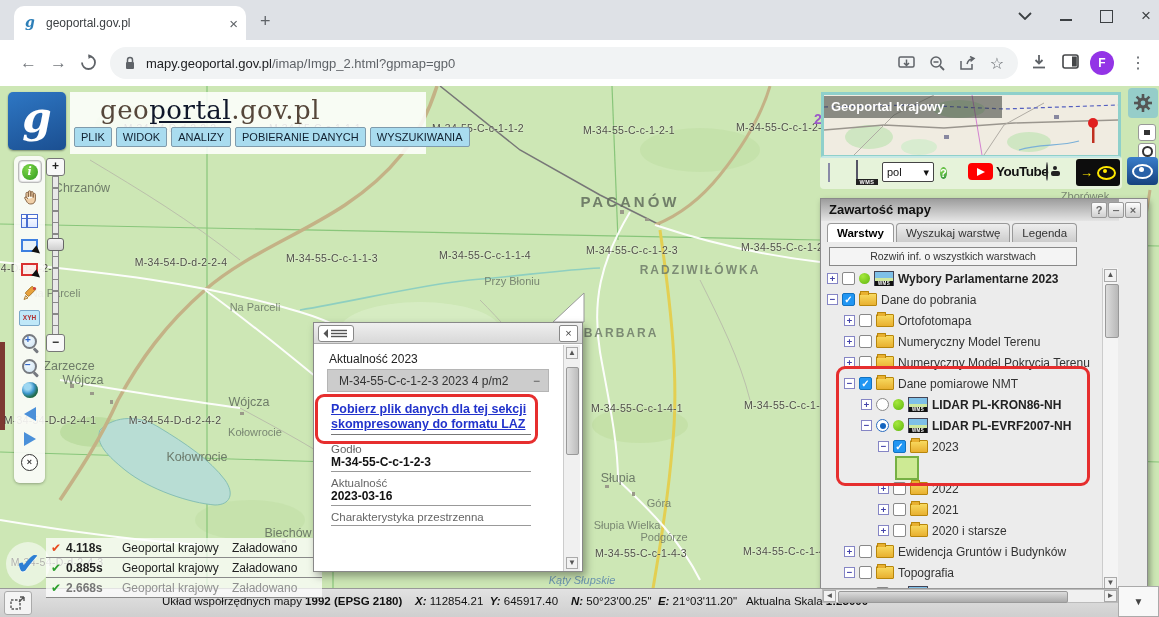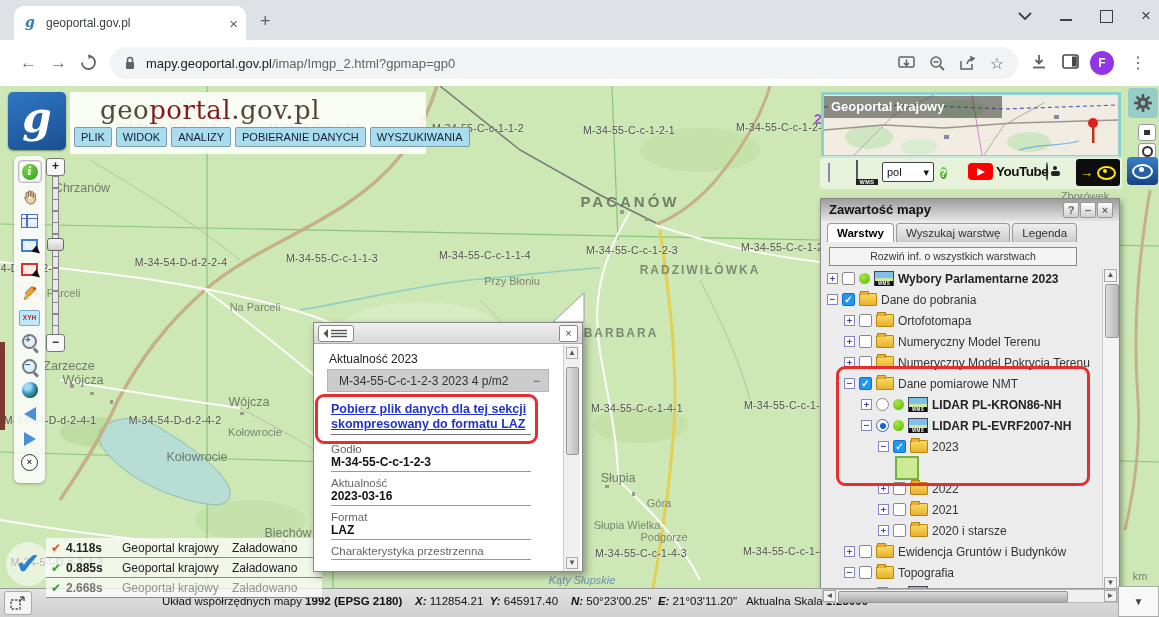--- a/index.html
+++ b/index.html
@@ -38,21 +38,21 @@
   .lab-hamlet{font-size:11px;color:rgba(106,118,102,.85);}
   .lab-river{font-style:italic;font-size:11px;color:#6a93ad;}
   .lab-purple{font-weight:bold;font-size:14px;color:#9b59c8;}
   #neatline{left:0;top:342px;width:5px;height:88px;background:#6d1a1a;opacity:.85;}
   
   #gp-logo{left:8px;top:92px;width:58px;height:58px;border-radius:5px;
       background:linear-gradient(160deg,#2e77c4,#1b4f91);box-shadow:0 1px 2px rgba(0,0,0,.4);
       color:#fff;font:italic bold 42px "DejaVu Serif",serif;text-align:center;line-height:52px;}
   #gp-header{left:70px;top:92px;width:356px;height:62px;background:rgba(255,255,255,.85);}
   #wordmark{left:100px;top:95px;font:26px "DejaVu Serif",serif;letter-spacing:.5px;}
-  #wordmark .geo{color:#55463a;} #wordmark .portal{color:#7f1d1d;} #wordmark .suffix{color:#55463a;}
+  #wordmark .geo{color:#55463a;} #wordmark .portal{color:#0f172a;text-decoration:underline;} #wordmark .suffix{color:#55463a;}
   #menu-row{left:74px;top:127px;display:flex;gap:4px;}
   .menu-btn{background:#a9dcef;border:1px solid #7f9bac;font-size:11px;color:#102030;
       padding:3px 6px;border-radius:2px;font-family:"Liberation Sans",sans-serif;}
   
   #tool-col{left:14px;top:156px;width:31px;height:327px;background:rgba(252,252,250,.9);
       border-radius:6px;box-shadow:0 1px 3px rgba(0,0,0,.3);display:flex;flex-direction:column;
       align-items:center;padding-top:4px;box-sizing:border-box;gap:3.2px;}
   .tool{width:22px;height:21px;display:flex;align-items:center;justify-content:center;}
   .tool.active{background:#fff;border:1px solid #bbb;border-radius:4px;box-shadow:inset 0 0 2px #999;}
   .ic-info{width:16px;height:16px;border-radius:50%;background:radial-gradient(circle at 35% 30%,#7ed54a,#2f9a1e);
@@ -121,21 +121,21 @@
   #a11y-box{left:1076px;top:159px;width:44px;height:27px;background:#0d0d0d;border-radius:3px;
       display:flex;align-items:center;justify-content:center;gap:4px;}
   #a11y-box .arr{color:#ffe800;font-weight:bold;font-size:13px;}
   .eye{width:15px;height:10px;border:2px solid #ffe800;border-radius:50%;position:relative;}
   .eye:before{content:"";position:absolute;left:4px;top:1.8px;width:4px;height:4px;border-radius:50%;background:#ffe800;}
   #blue-eye-box{left:1127px;top:157px;width:31px;height:28px;border-radius:4px;
       background:linear-gradient(#3a7ecb,#16427e);display:flex;align-items:center;justify-content:center;}
   .eye-w{width:17px;height:11px;border:2px solid #fff;border-radius:50%;position:relative;background:#2a62a8;}
   .eye-w:before{content:"";position:absolute;left:4.5px;top:1.8px;width:5px;height:5px;border-radius:50%;background:#fff;}
   
-  #panel{left:820px;top:198px;width:300px;height:406px;background:#ececec;border:1px solid #8a8a8a;
+  #panel{left:820px;top:198px;width:328px;height:406px;background:#ececec;border:1px solid #8a8a8a;
       box-shadow:2px 3px 6px rgba(0,0,0,.35);box-sizing:border-box;}
   #panel-title{left:0;top:0;width:298px;height:22px;background:linear-gradient(#9d9d9d,#e4e4e4);
       font:bold 13px "Liberation Sans",sans-serif;color:#111;line-height:22px;padding-left:8px;box-sizing:border-box;}
   .pt-btn{position:absolute;top:3px;width:14px;height:14px;color:#666;font:bold 11px "Liberation Sans",sans-serif;
       text-align:center;line-height:14px;background:linear-gradient(#fdfdfd,#d0d0d0);border:1px solid #999;border-radius:2px;}
   #panel-tabs{left:6px;top:24px;display:flex;gap:2px;}
   .ptab{font-size:11.5px;padding:3px 9px;border:1px solid #999;border-bottom:none;border-radius:4px 4px 0 0;
       background:linear-gradient(#eee,#ccc);color:#333;}
   .ptab.active{background:#fff;font-weight:bold;color:#000;}
   #expand-all{left:8px;top:48px;width:246px;height:17px;background:#f4f4f4;border:1px solid #888;
@@ -682,25 +682,20 @@
           <div class="pfield-label">Godło</div>
           <div class="pfield-value">M-34-55-C-c-1-2-3</div>
           <div class="pfield-hr"></div>
         </div>
         <div class="pfield">
           <div class="pfield-label">Aktualność</div>
           <div class="pfield-value">2023-03-16</div>
           <div class="pfield-hr"></div>
         </div>
         <div class="pfield">
-          <div class="pfield-label">Format</div>
-          <div class="pfield-value">LAZ</div>
-          <div class="pfield-hr"></div>
-        </div>
-        <div class="pfield">
           <div class="pfield-label">Charakterystyka przestrzenna</div>
           <div class="pfield-hr"></div>
         </div>
       </div>
     <div class="abs" id="popup-vsb">
       <div class="sb-btn" style="left:2px;top:2px;width:12px;height:12px">▲</div>
       <div id="popup-vsb-thumb"></div>
       <div class="sb-btn" style="left:2px;bottom:2px;width:12px;height:12px">▼</div>
     </div>
   </div>

